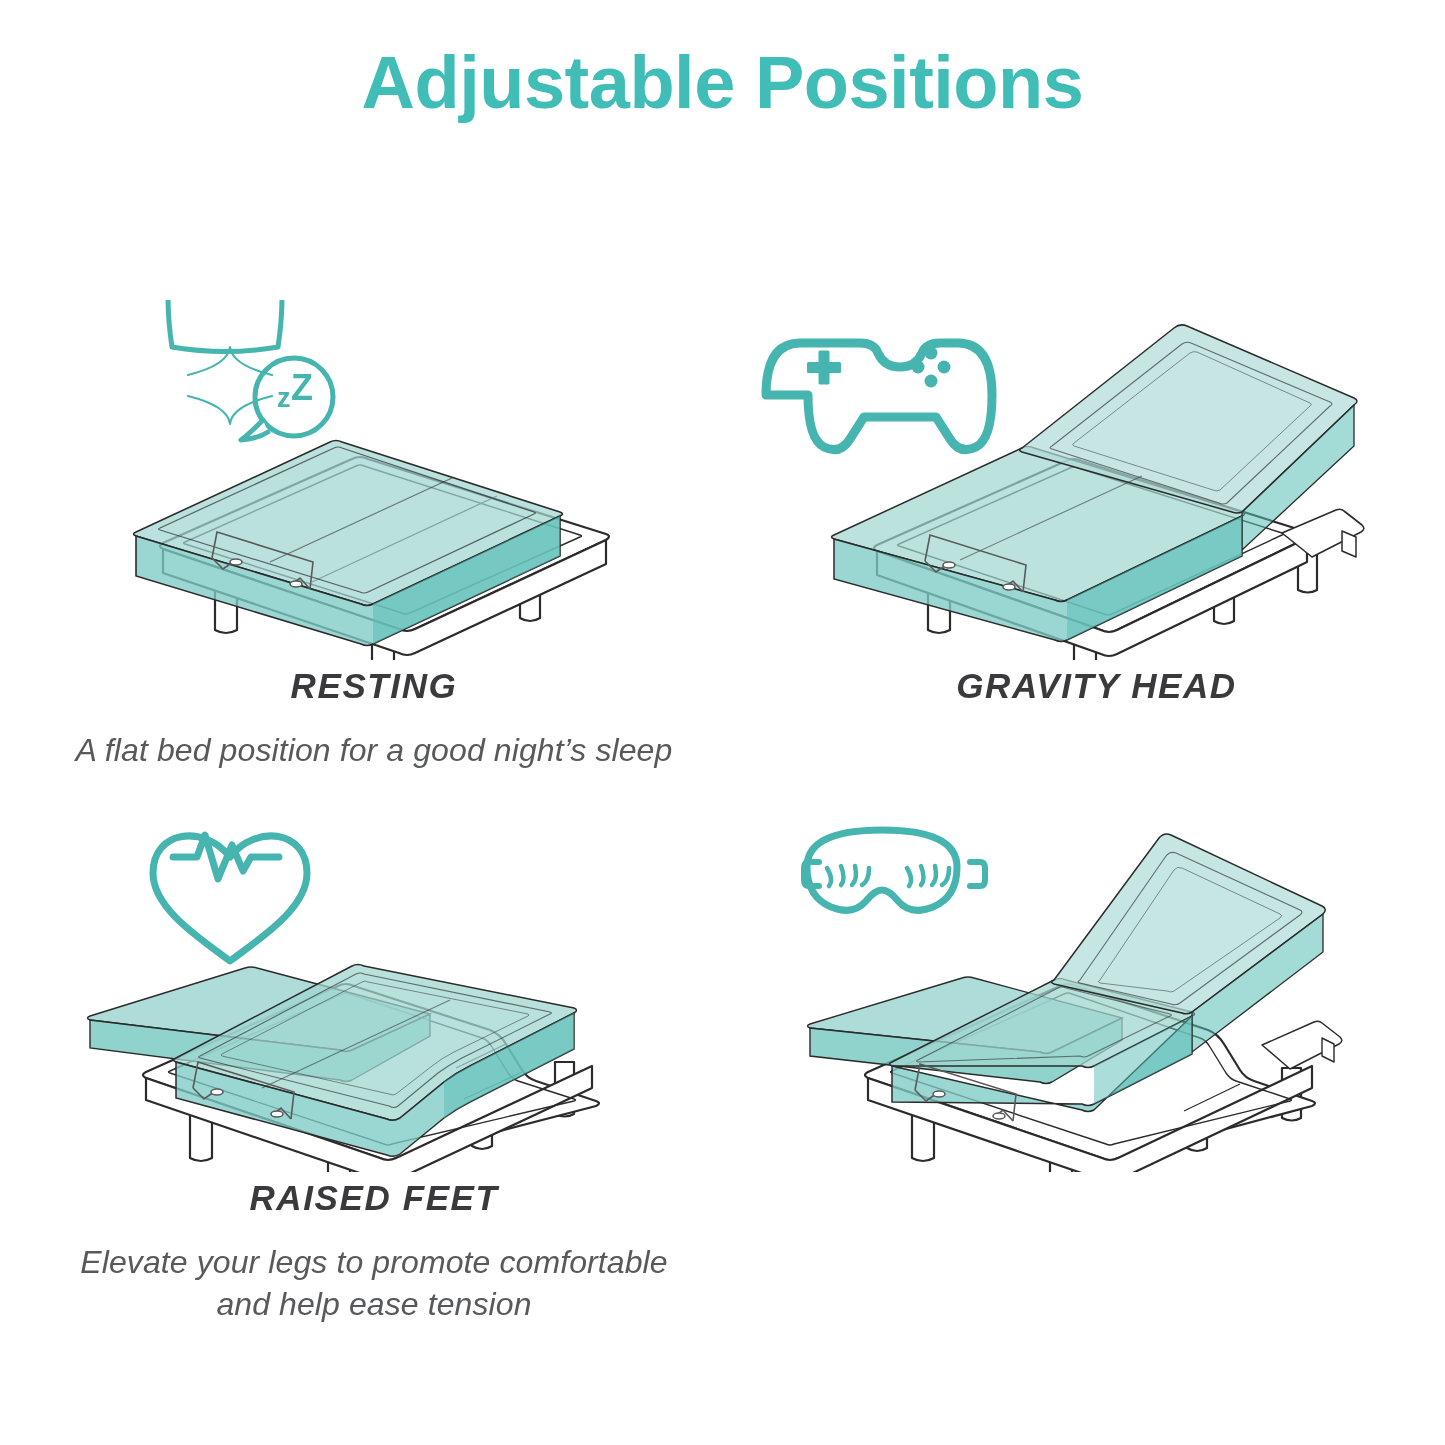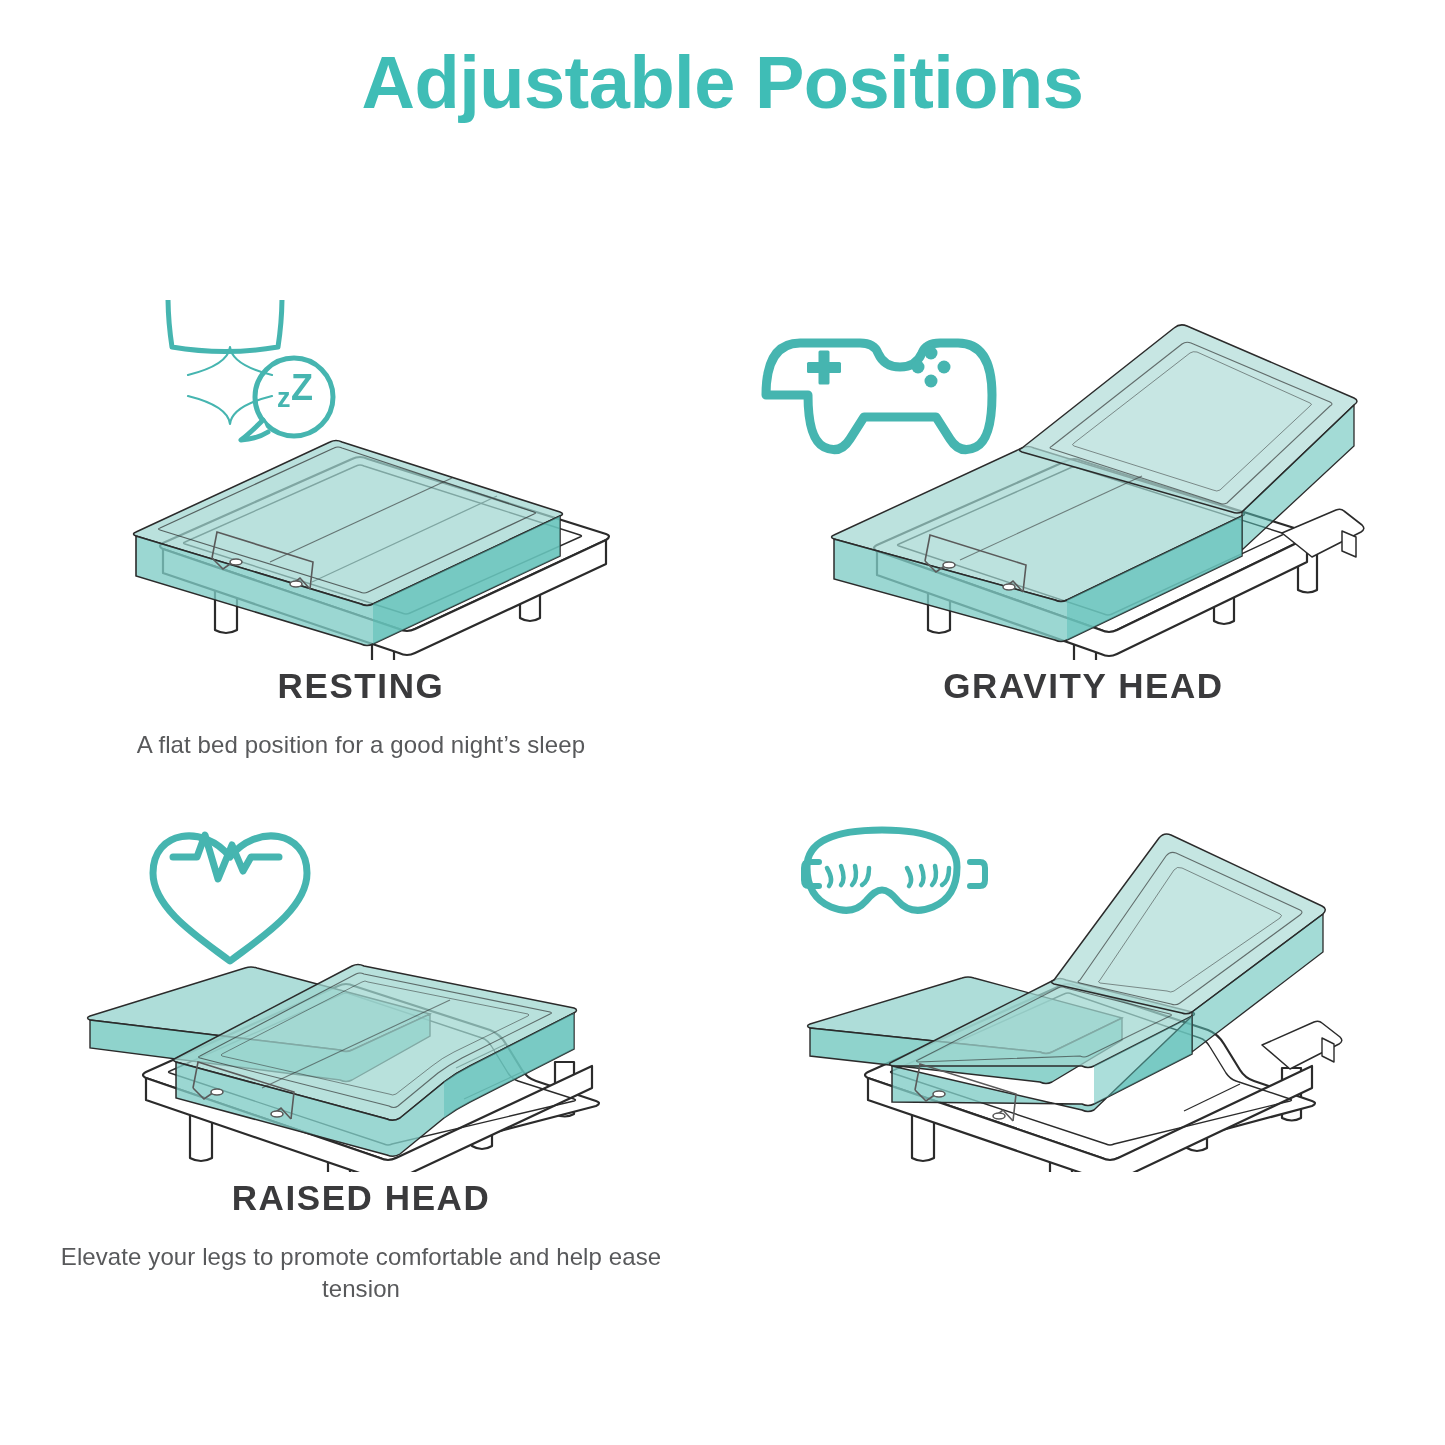--- a/index.html
+++ b/index.html
@@ -57,34 +57,35 @@
   .illus-wrap {
     position: absolute;
     top: 0; left: 0;
     width: 100%;
     height: 360px;
   }
   .illus-wrap svg { display: block; width: 100%; height: 100%; }
 
   .caption {
     position: absolute;
-    left: 0; width: 100%;
+    left: 13px; width: 100%;
     text-align: center;
     top: 368px;
+    font-style: italic;
   }
   .panel-title {
     font-size: 35px;
     font-weight: 700;
     color: #3A3A3C;
     letter-spacing: 1.6px;
     line-height: 1;
   }
   .panel-desc {
     margin-top: 26px;
-    font-size: 24px;
+    font-size: 32px;
     font-weight: 300;
     color: #58595B;
     line-height: 1.32;
     letter-spacing: 0.1px;
     padding: 0 44px;
   }
 
   
   .panel.row2 .illus-wrap { height: 372px; }
   .panel.row2 .caption { top: 380px; }
@@ -259,21 +260,21 @@
           <g fill="none" stroke="#5A5A5A" stroke-width="1.6">
             <path d="M193 288 L198 262 L294 292 L291 319"></path>
             <path d="M193 288 L204 299 L214 292"></path>
             <path d="M291 319 L281 308 L272 315"></path>
             <ellipse cx="217" cy="292" rx="6" ry="3" fill="#fff"></ellipse>
             <ellipse cx="277" cy="314" rx="6" ry="3" fill="#fff"></ellipse>
           </g>
         </svg>
       </div>
       <div class="caption">
-        <div class="panel-title">RAISED HEAD</div>
+        <div class="panel-title">RAISED FEET</div>
         <div class="panel-desc">Elevate your legs to promote comfortable and help ease tension</div>
       </div>
     </div>
 
     <div class="panel row2">
       <div class="illus-wrap">
         <svg viewBox="0 0 723 372" xmlns="http://www.w3.org/2000/svg">
           <g fill="none" stroke="#46B5B0" stroke-width="7" stroke-linecap="round" stroke-linejoin="round">
             <path d="M70 57 q0 -37 75 -37 q75 0 75 37 q0 30 -24 40 q-22 9 -35 -6 q-9 -11 -16 -11
                      q-7 0 -16 11 q-13 15 -35 6 q-24 -10 -24 -40 Z" transform="translate(15,10)"></path>

